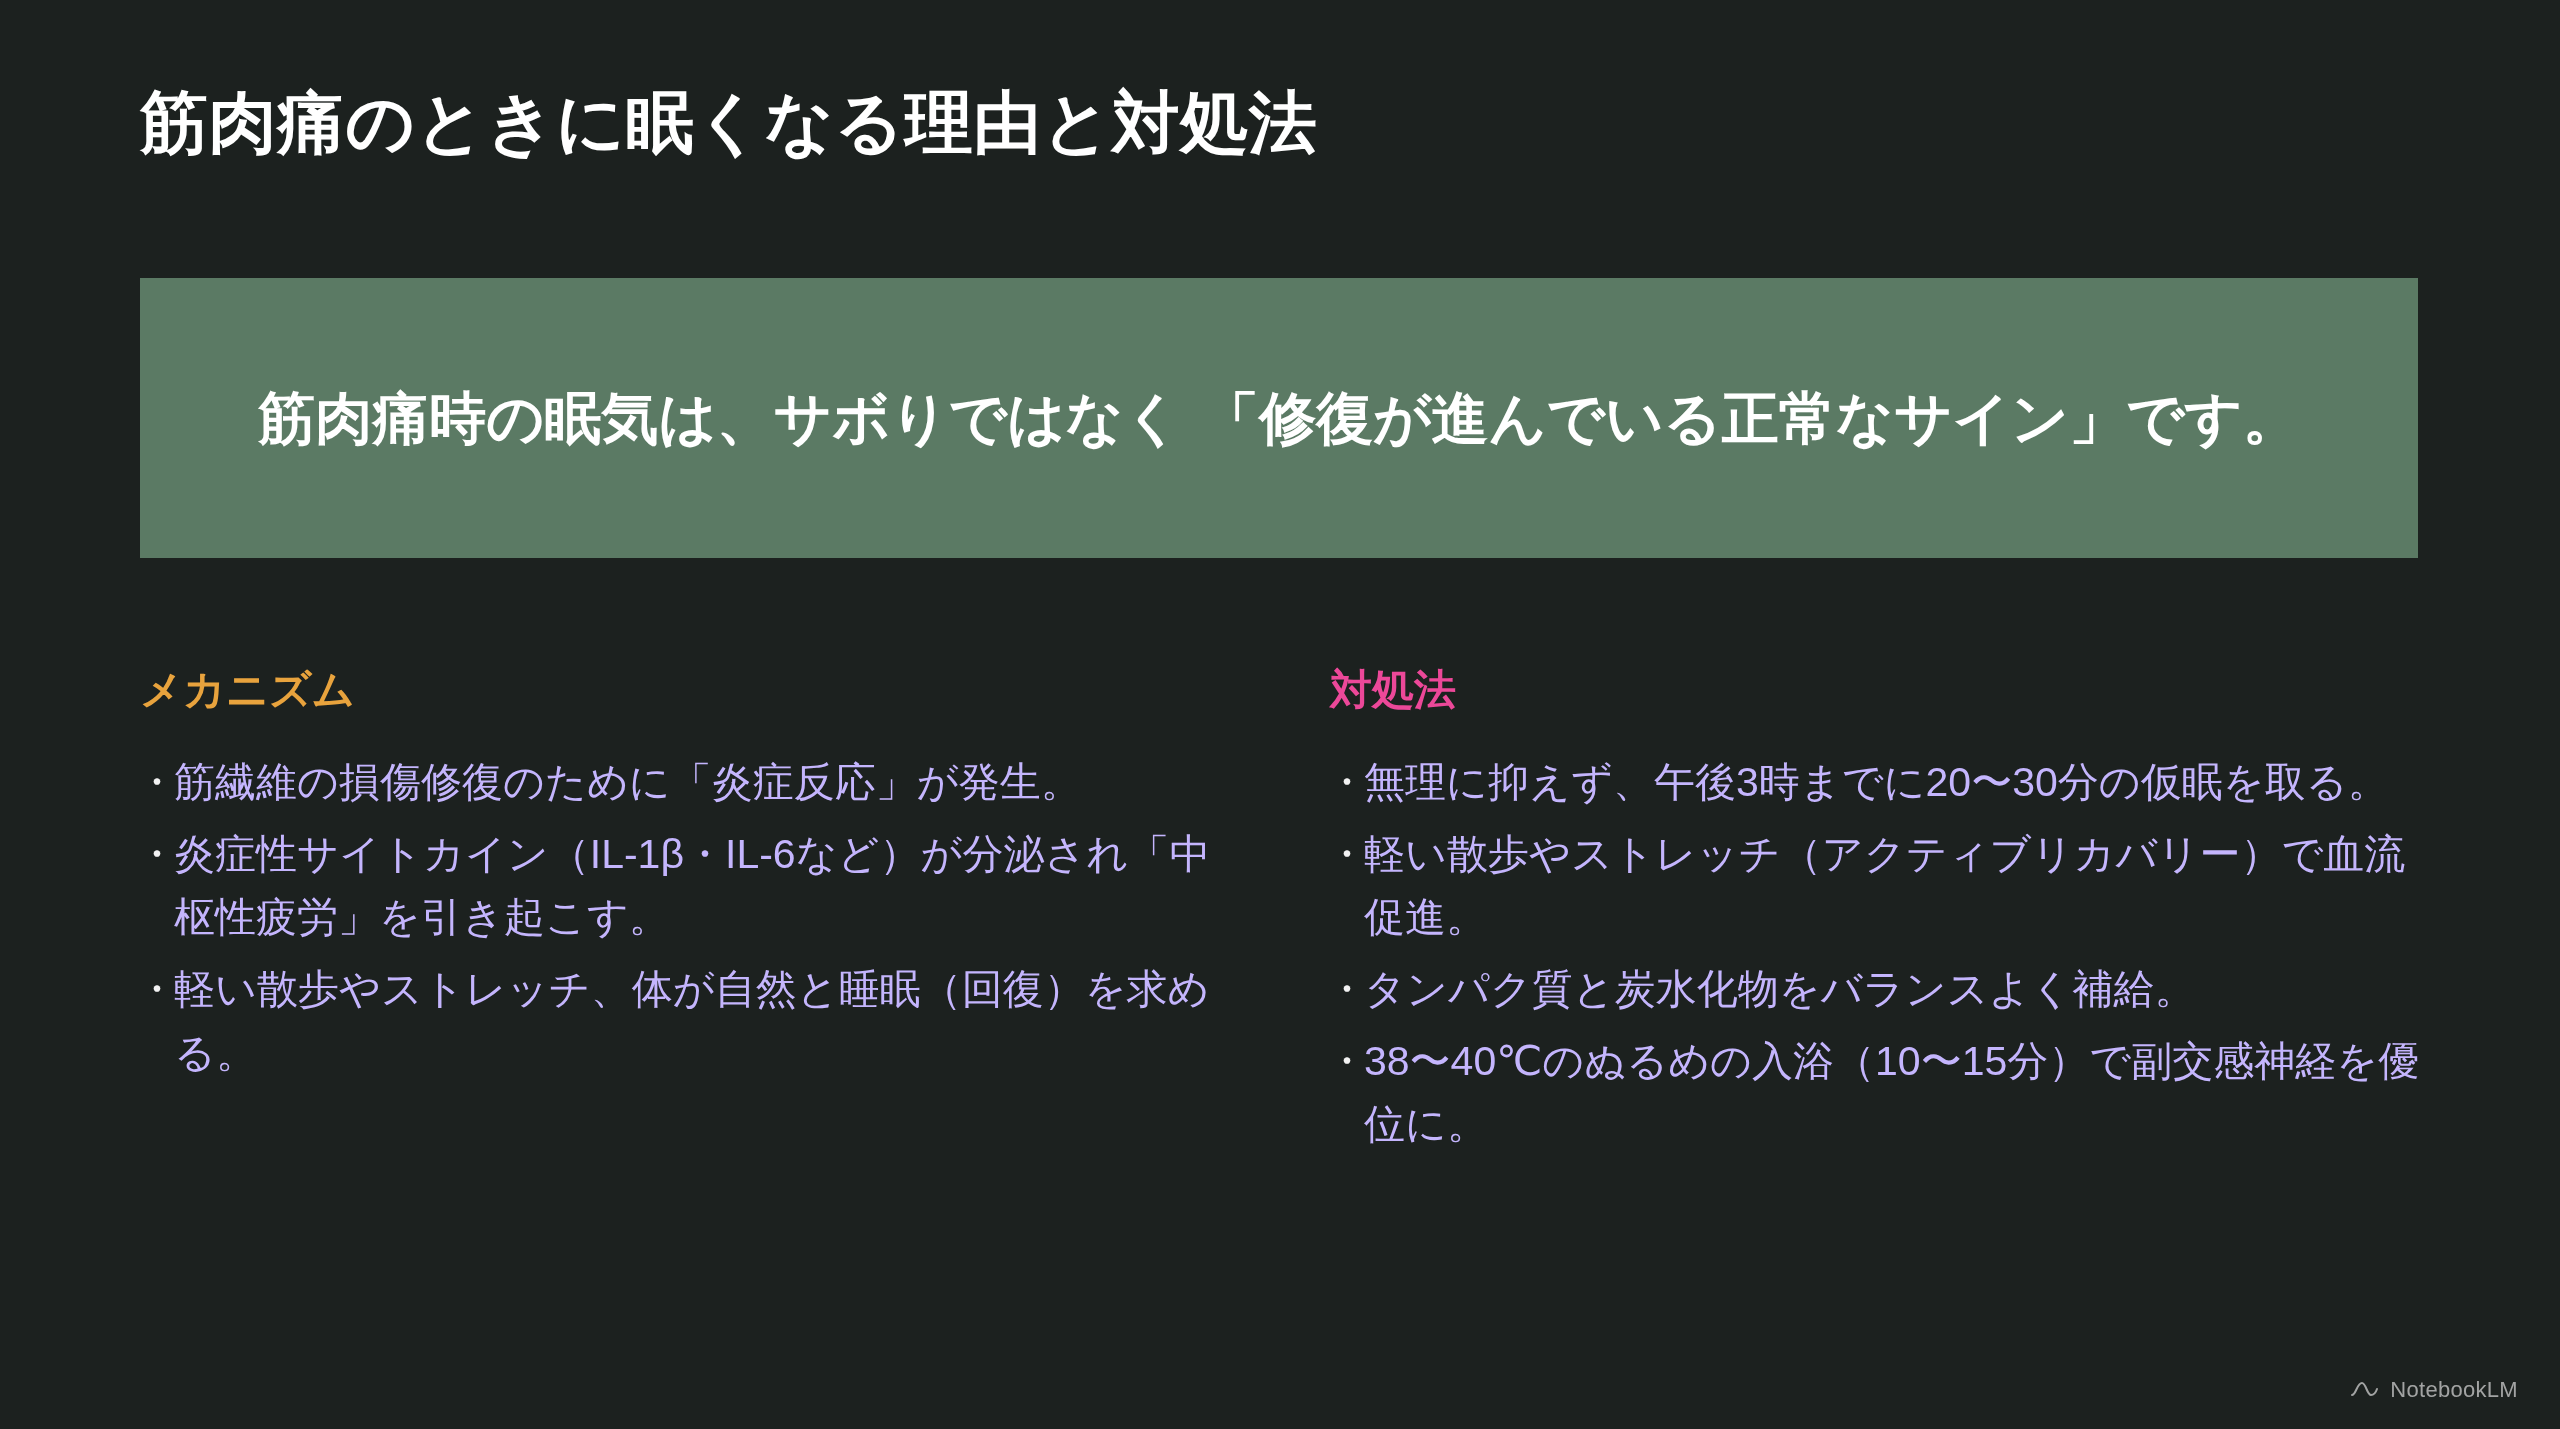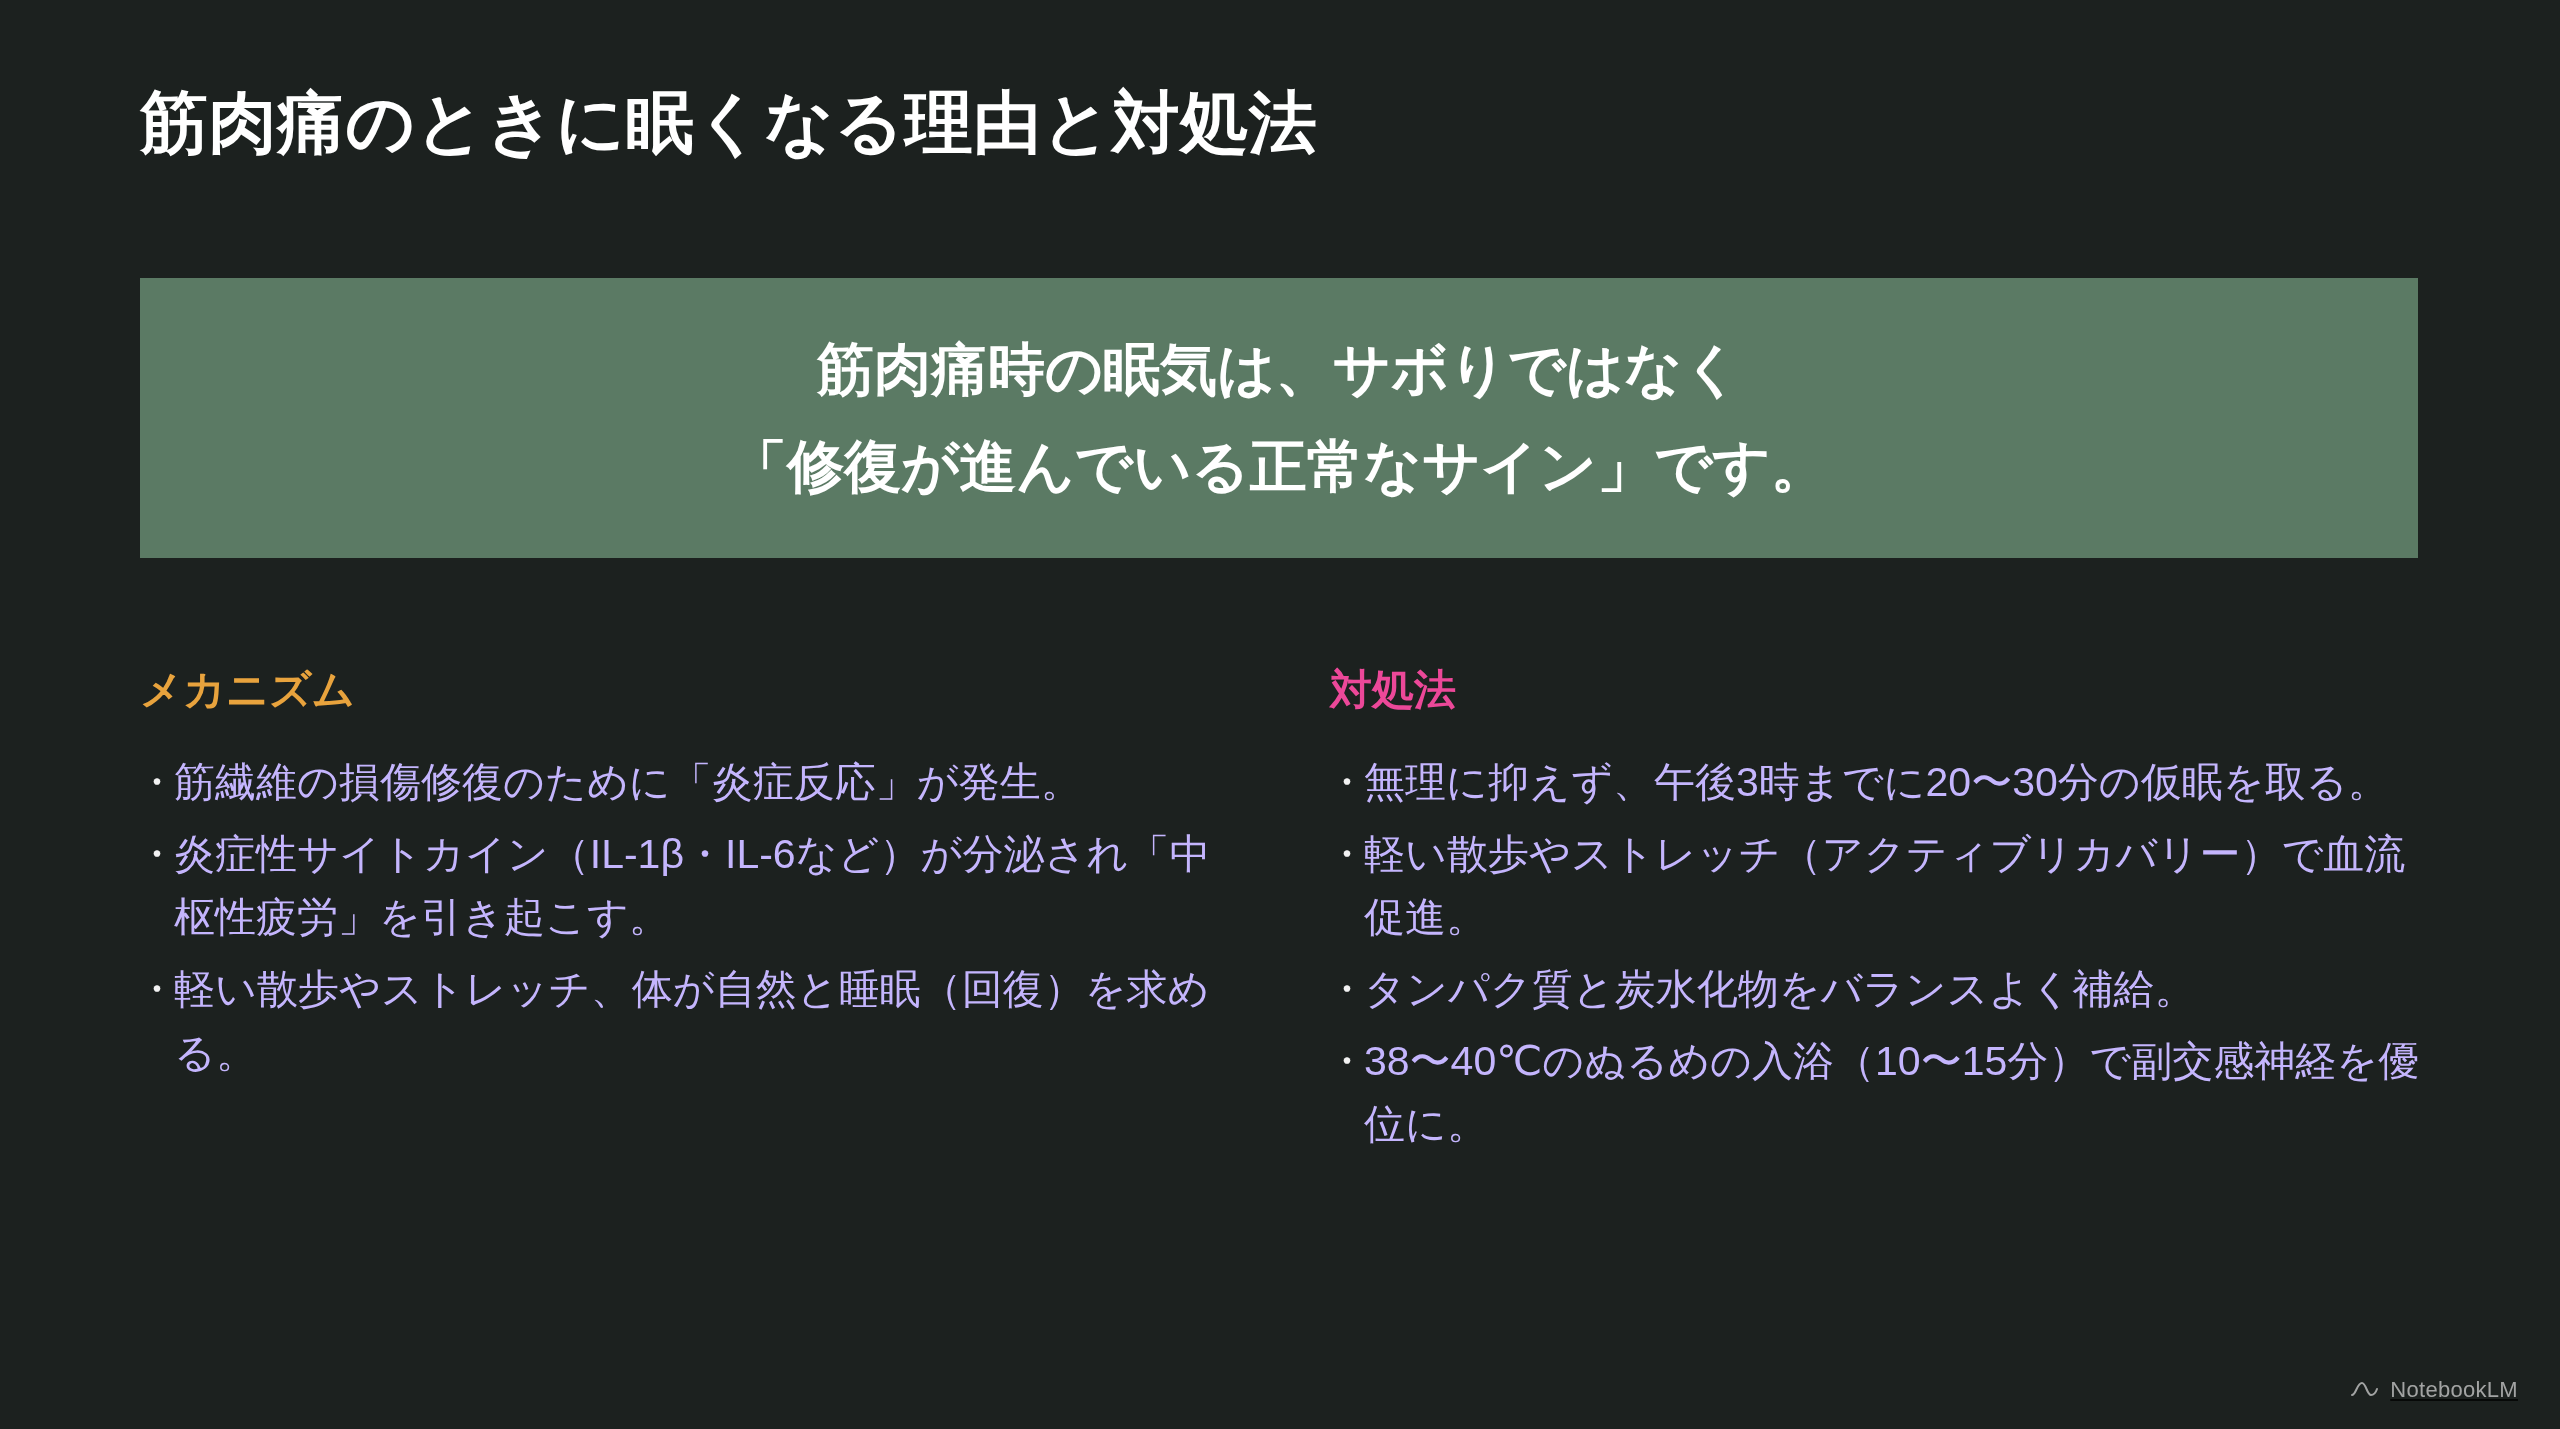--- a/index.html
+++ b/index.html
@@ -30,21 +30,21 @@
   }
   
   #banner {
     position: absolute;
     left: 140px;
     top: 278px;
     width: 2278px;
     height: 280px;
     background: #5b7a64;
     display: flex;
-    flex-direction: column;
+    flex-direction: row;
     align-items: center;
     justify-content: center;
     gap: 20px;
   }
   .banner-line {
     font-size: 57px;
     font-weight: bold;
     color: #ffffff;
     text-align: center;
     line-height: 1.35;
@@ -87,21 +87,20 @@
   }
   
   #footer {
     position: absolute;
     right: 42px;
     bottom: 26px;
     display: flex;
     align-items: center;
     gap: 10px;
     opacity: 0.72;
-    text-decoration: underline;
   }
   #footer .logo-mark {
     width: 30px;
     height: 22px;
     display: inline-block;
   }
   #footer .logo-text {
     font-size: 22px;
     color: #d6d6d6;
     letter-spacing: 0.3px;

